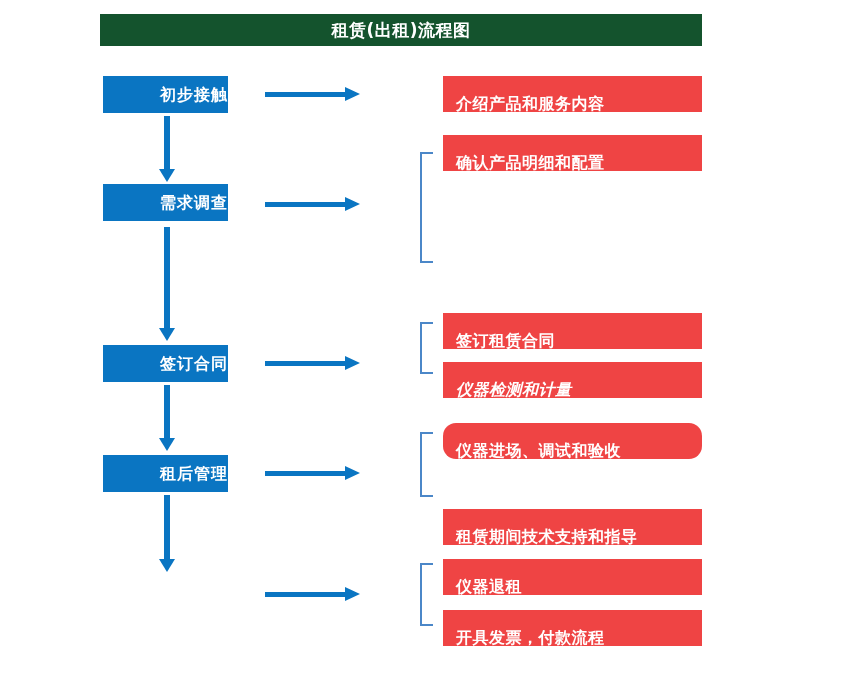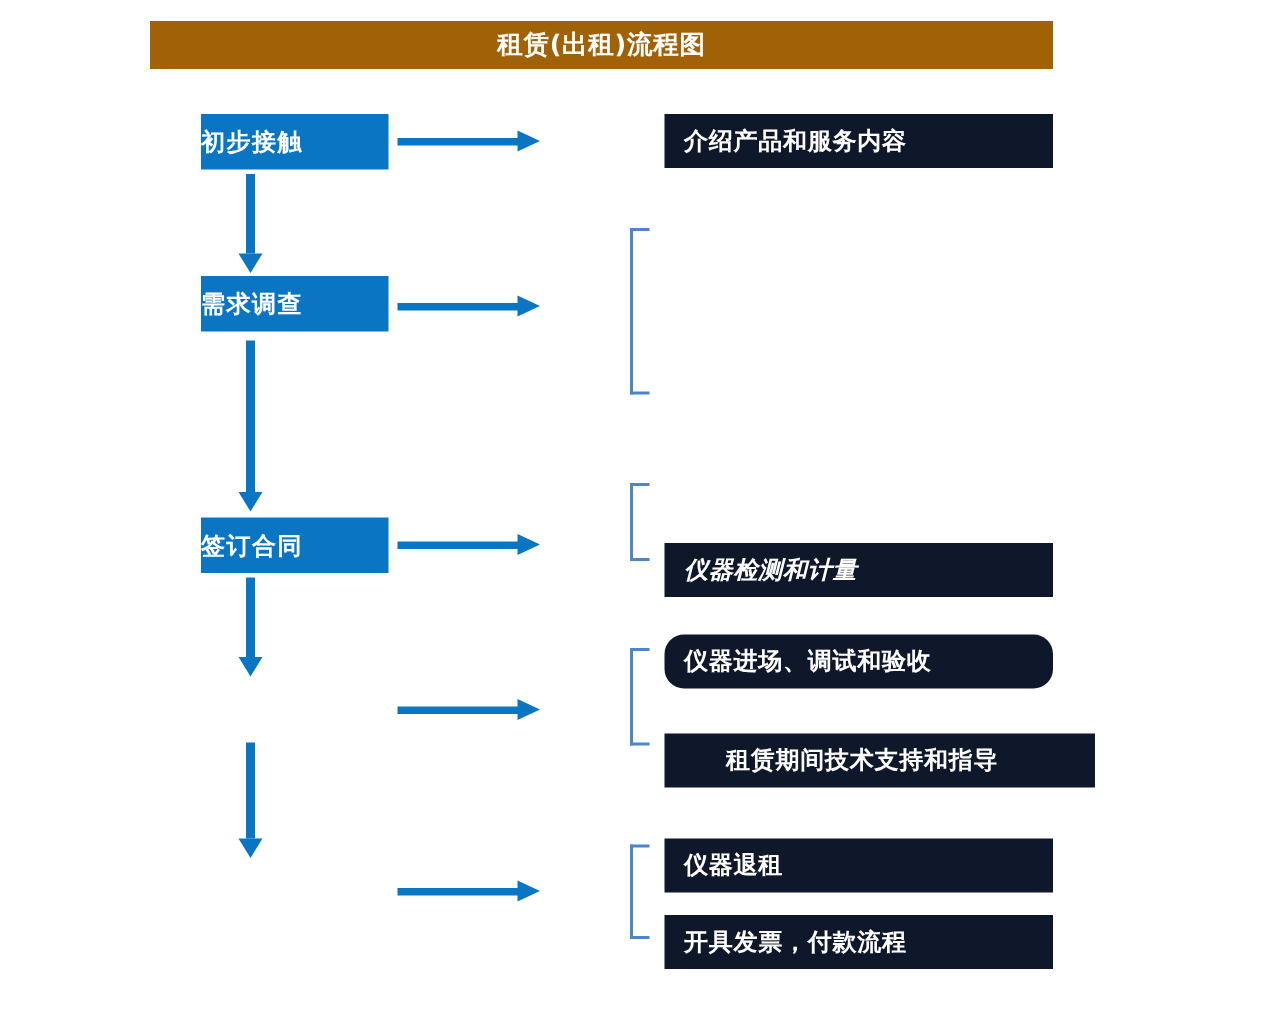--- a/index.html
+++ b/index.html
@@ -22,21 +22,21 @@
     height: 688px;
   }
 
   
   .title-bar {
     position: absolute;
     left: 100px;
     top: 14px;
     width: 602px;
     height: 32px;
-    background: #a16207;
+    background: #14532d;
     display: flex;
     align-items: center;
     justify-content: center;
   }
   .title-bar .title-text {
     color: #ffffff;
     font-size: 17px;
     font-weight: bold;
     letter-spacing: 0.5px;
     line-height: 1;
@@ -44,40 +44,39 @@
 
   
   .stage-box {
     position: absolute;
     left: 103px;
     width: 125px;
     height: 37px;
     background: #0a75c2;
     display: flex;
     align-items: center;
-    justify-content: flex-start;
-    margin-left: 31px;
+    justify-content: flex-end;
   }
   .stage-box .stage-label {
     color: #ffffff;
     font-size: 16px;
     font-weight: bold;
     line-height: 1;
     letter-spacing: 1px;
   }
 
   
   .task-box {
     position: absolute;
     left: 443px;
     width: 259px;
     height: 36px;
-    background: #0f172a;
+    background: #ef4444;
     display: flex;
-    align-items: center;
+    align-items: flex-end;
   }
   .task-box .task-label {
     color: #ffffff;
     font-size: 16px;
     font-weight: bold;
     line-height: 1;
     margin-left: 13px;
     letter-spacing: 0.5px;
   }
 
@@ -155,20 +154,23 @@
   </div>
 
   <div class="stage-box" style="top:184px;">
     <span class="stage-label">需求调查</span>
   </div>
 
   <div class="stage-box" style="top:345px;">
     <span class="stage-label">签订合同</span>
   </div>
 
+  <div class="stage-box" style="top:455px;">
+    <span class="stage-label">租后管理</span>
+  </div>
 
 
   <div class="v-arrow" style="top:116px; height:66px;">
     <div class="shaft" style="height:53px;"></div>
     <div class="head" style="top:53px;"></div>
   </div>
 
   <div class="v-arrow" style="top:227px; height:114px;">
     <div class="shaft" style="height:101px;"></div>
     <div class="head" style="top:101px;"></div>
@@ -211,33 +213,39 @@
 
   <div class="bracket" style="top:152px; height:111px;"></div>
   <div class="bracket" style="top:322px; height:52px;"></div>
   <div class="bracket" style="top:432px; height:65px;"></div>
   <div class="bracket" style="top:563px; height:63px;"></div>
 
   <div class="task-box" style="top:76px;">
     <span class="task-label">介绍产品和服务内容</span>
   </div>
 
-
-
-
+  <div class="task-box" style="top:135px;">
+    <span class="task-label">确认产品明细和配置</span>
+  </div>
+
+
+
+  <div class="task-box" style="top:313px;">
+    <span class="task-label">签订租赁合同</span>
+  </div>
 
   <div class="task-box" style="top:362px;font-style:italic;">
     <span class="task-label">仪器检测和计量</span>
   </div>
 
   <div class="task-box" style="top:423px;border-radius:13px;">
     <span class="task-label">仪器进场、调试和验收</span>
   </div>
 
-  <div class="task-box" style="top:489px;padding-left:28px;">
+  <div class="task-box" style="top:509px;">
     <span class="task-label">租赁期间技术支持和指导</span>
   </div>
 
   <div class="task-box" style="top:610px;">
     <span class="task-label">开具发票，付款流程</span>
   </div>
 
   <div class="task-box" style="top:559px;">
     <span class="task-label">仪器退租</span>
   </div>

